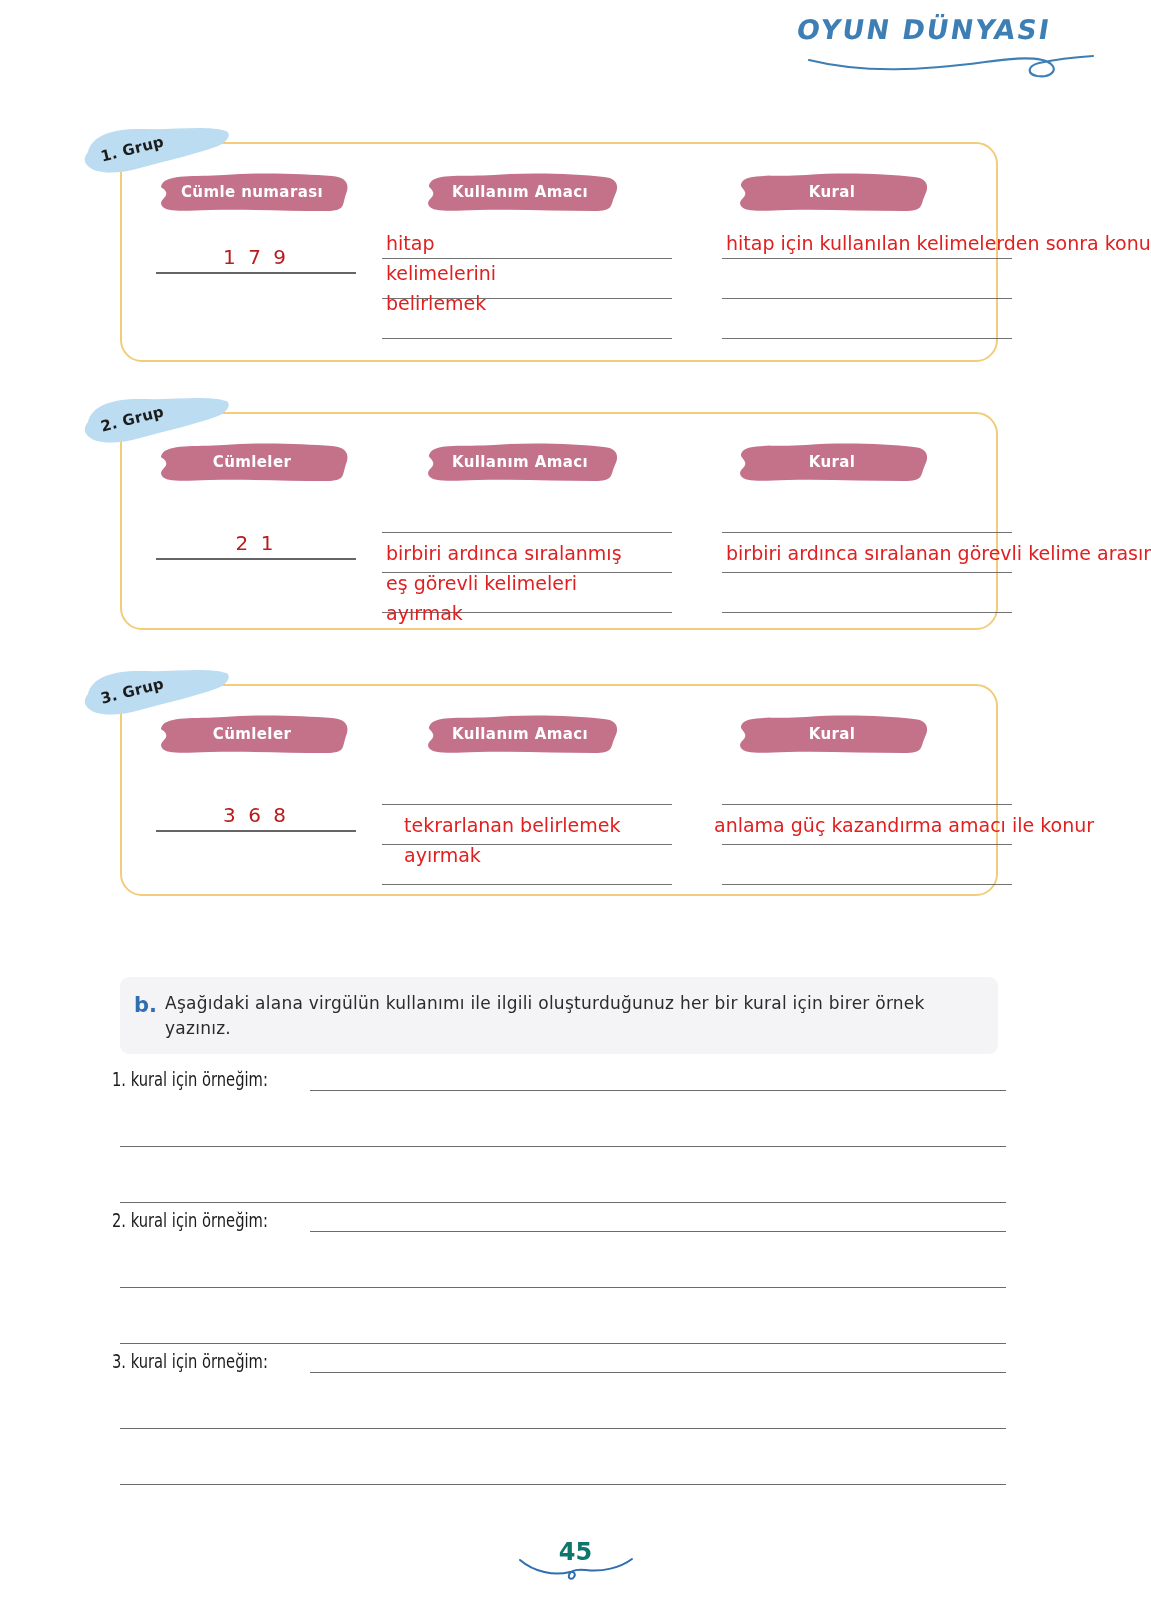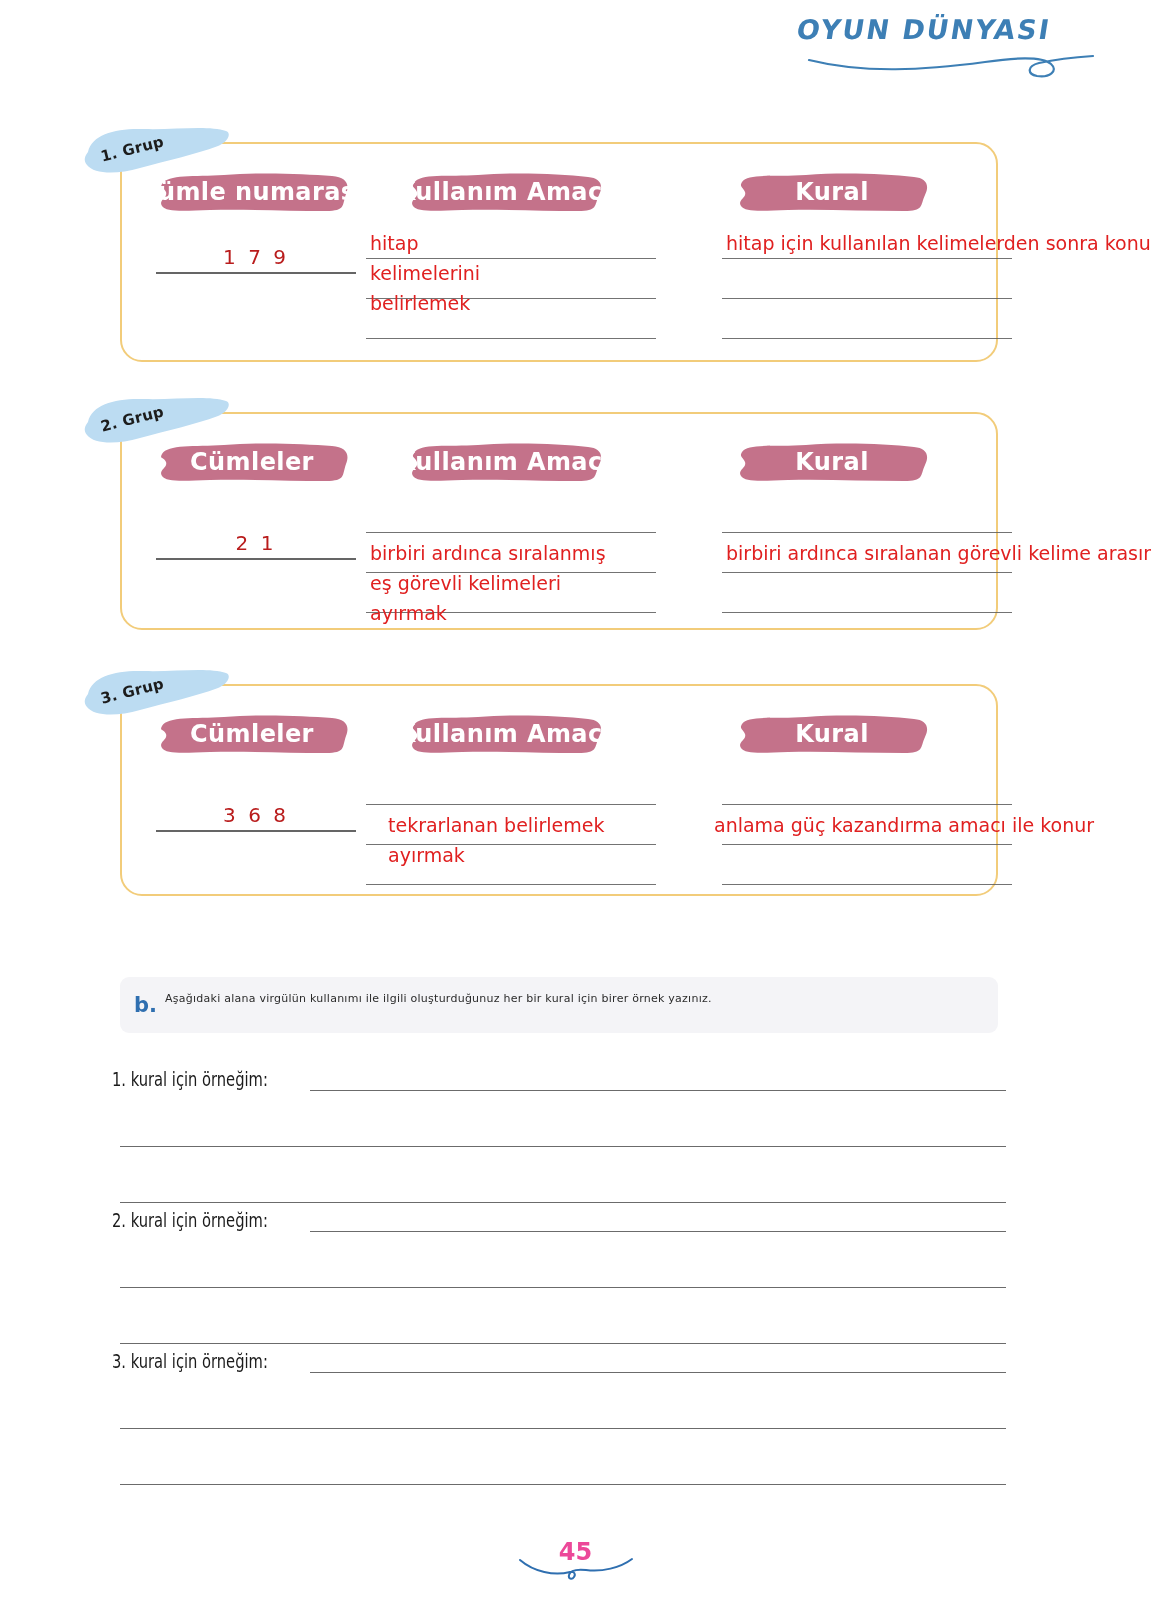--- a/index.html
+++ b/index.html
@@ -37,31 +37,31 @@
     transform:rotate(-14deg);
     font-family:"DejaVu Sans","Liberation Sans",sans-serif;
     font-size:15px;font-weight:600;color:#1c1c1c;white-space:nowrap;
     letter-spacing:.3px;
   }
 
   .cols{position:absolute;left:0;top:0;width:100%;height:100%;}
 
   .col{position:absolute;top:26px;}
   .col-a{left:12px;width:270px;}
-  .col-b{left:244px;width:320px;}
+  .col-b{left:260px;width:320px;}
   .col-c{left:600px;width:270px;}
 
   
   .banner{position:relative;height:44px;}
   .banner svg{position:absolute;left:0;top:0;}
   .banner span{
     position:absolute;left:0;top:0;width:100%;height:44px;
     display:flex;align-items:center;justify-content:center;
     font-family:"DejaVu Sans","Liberation Sans",sans-serif;
-    font-size:24px;font-weight:700;color:#ffffff;letter-spacing:.4px;
+    font-size:15px;font-weight:700;color:#ffffff;letter-spacing:.4px;
     white-space:nowrap;
   }
 
   
   .rules{position:relative;margin-top:8px;height:120px;}
   .rules .rline{position:absolute;left:0;height:1px;background:#5a5a5a;opacity:.85;}
   .ans{
     position:absolute;left:0;top:0;width:100%;
     font-family:"DejaVu Sans","Liberation Sans",sans-serif;
     font-size:19px;color:#e02020;line-height:30px;white-space:pre-wrap;
@@ -74,21 +74,21 @@
     background:#f4f4f7;border-radius:9px;padding:14px 18px 14px 14px;
     box-sizing:border-box;
   }
   .instr-row{display:flex;align-items:flex-start;gap:8px;}
   .instr-b{
     font-family:"DejaVu Sans","Liberation Sans",sans-serif;
     font-size:21px;font-weight:700;color:#2f6fb0;line-height:1.35;
   }
   .instr-text{
     font-family:"DejaVu Sans","Liberation Sans",sans-serif;
-    font-size:11px;color:#2b2b2b;line-height:1.45;letter-spacing:.25px;
+    font-size:17px;color:#2b2b2b;line-height:1.45;letter-spacing:.25px;
   }
 
   
   .ablock{position:absolute;left:112px;width:894px;}
   .ab1{top:1062px;}
   .ab2{top:1203px;}
   .ab3{top:1344px;}
   .alabel{
     position:absolute;left:0;top:6px;
     font-family:"DejaVu Sans Condensed","DejaVu Sans","Liberation Sans",sans-serif;
@@ -97,21 +97,21 @@
   }
   .aline{position:absolute;height:1px;background:#6b6b6b;}
   .aline.l1{left:198px;top:28px;width:696px;}
   .aline.l2{left:8px;top:84px;width:886px;}
   .aline.l3{left:8px;top:140px;width:886px;}
 
   
   .pageno-wrap{position:absolute;left:0;bottom:58px;width:100%;text-align:center;}
   .pageno{
     font-family:"DejaVu Sans","Liberation Sans",sans-serif;
-    font-size:24px;font-weight:700;color:#ec4899;position:relative;z-index:2;margin-top:36px;
+    font-size:24px;font-weight:700;color:#0f766e;position:relative;z-index:2;margin-top:36px;
   }
   .pageno-swoosh{position:absolute;left:50%;margin-left:-58px;top:18px;}
 </style>
 </head>
 <body>
 
 <div class="header-wrap">
   <div class="header-title">OYUN DÜNYASI</div>
   <svg class="header-swoosh" viewBox="0 0 290 40">
     <path d="M4 16 C60 30, 120 26, 180 18 C214 13, 238 13, 246 20 C254 27, 244 34, 232 32 C222 30, 222 22, 234 19 C252 15, 272 13, 288 12" fill="none" stroke="#3d7fb5" stroke-width="2.2" stroke-linecap="round"></path>

